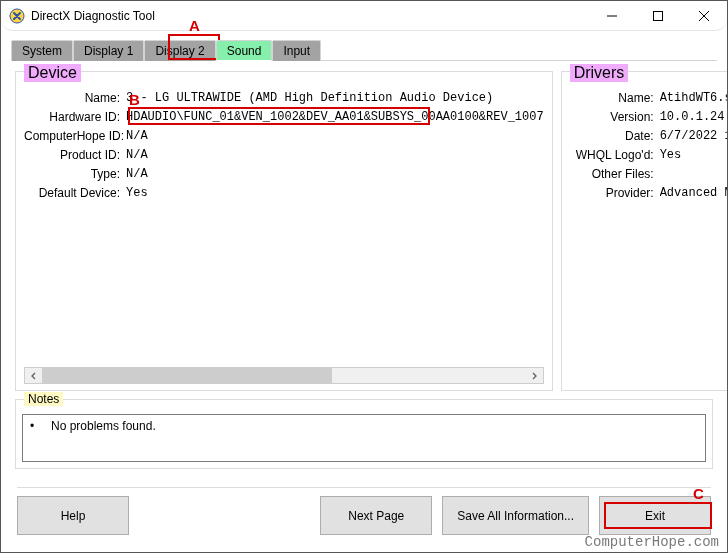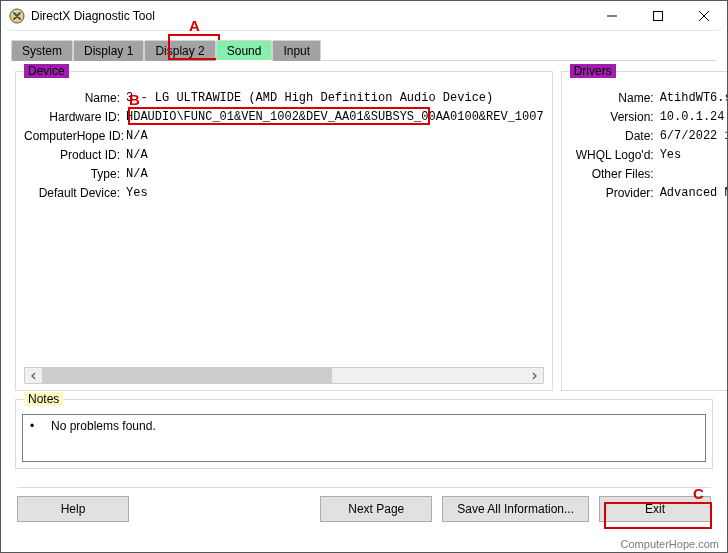--- a/index.html
+++ b/index.html
@@ -73,23 +73,23 @@
   }
   .groupbox {
     border: 1px solid #dcdcdc;
     position: relative;
     padding: 18px 8px 8px 8px;
   }
   .groupbox .legend {
     position: absolute;
     top: -8px;
     left: 8px;
-    background: #a21caf;
+    background: #f0abfc;
     padding: 0 4px;
-    font-size: 12px;
+    font-size: 16px;
     color: #000;
   }
   .device-box { flex: 1 1 58%; height: 320px; position: relative; }
   .drivers-box { flex: 1 1 42%; height: 320px; }
   .kv-row { display: flex; margin-bottom: 3px; line-height: 16px; }
   .kv-label { width: 102px; text-align: right; padding-right: 6px; color: #000; white-space: nowrap; }
   .kv-value { flex: 1; color: #000000; white-space: nowrap; overflow: hidden; font-family: Liberation Mono, monospace; }
   .drivers-box .kv-label { width: 90px; }
   .hscroll {
     position: absolute;
@@ -131,21 +131,21 @@
     margin: 18px 6px 8px 6px;
   }
   .button-row {
     display: flex;
     gap: 10px;
     padding: 0 6px;
     align-items: center;
   }
   .btn {
     min-width: 112px;
-    height: 26px;
+    height: 39px;
     border: 1px solid #adadad;
     background: #e1e1e1;
     font-size: 12px;
     display:flex; align-items:center; justify-content:center;
     padding: 0 14px;
     cursor: default;
   }
   .spacer { flex: 1; }
   .annot {
     position: absolute;
@@ -155,23 +155,23 @@
   .annot-label {
     position: absolute;
     color: #d60000;
     font-weight: bold;
     font-size: 15px;
     pointer-events: none;
   }
   .watermark {
     position: absolute;
     right: 8px; bottom: 2px;
-    font-size: 11px;
+    font-size: 14px;
     color: #7a7a7a;
-    font-family: Liberation Sans, sans-serif;
+    font-family: Liberation Mono, monospace;
     text-align: center;
   }
 </style>
 </head>
 <body>
 
 <div class="titlebar">
   <span class="app-icon">
     <svg viewBox="0 0 16 16">
       <circle cx="8" cy="8" r="7" fill="#ffd24a" stroke="#2a55a5" stroke-width="1"></circle>

